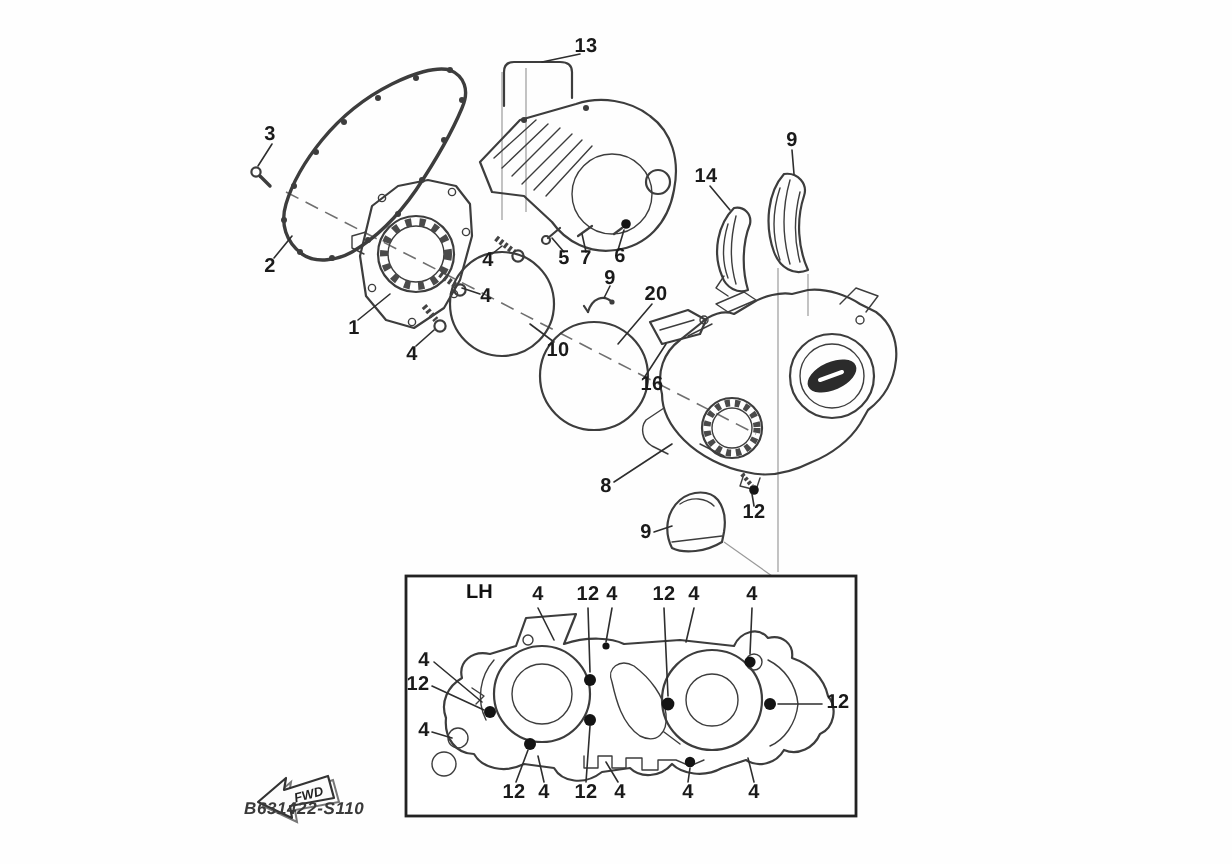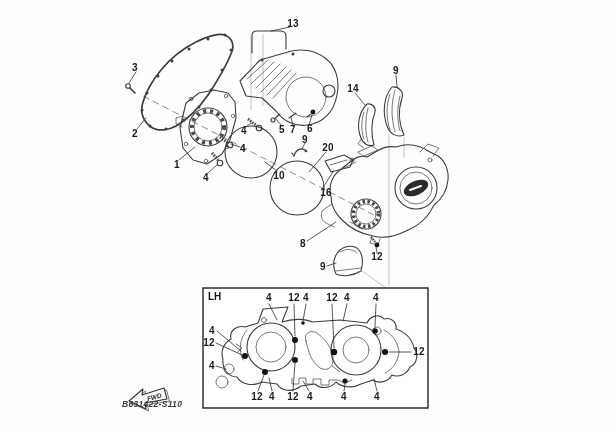--- a/index.html
+++ b/index.html
@@ -1,21 +1,21 @@
 <!DOCTYPE html>
 <html><head>
 <meta charset="utf-8">
 <style>
   html,body{margin:0;padding:0;background:#ffffff;}
   .stage{position:relative;width:616px;height:432px;background:#fefefe;overflow:hidden;
          font-family:"Liberation Sans",sans-serif;}
   .stage svg{position:absolute;left:0;top:0;}
   .co{position:absolute;transform:translate(-50%,-50%);font-size:10px;font-weight:bold;
       color:#1a1a1a;white-space:nowrap;letter-spacing:.2px;line-height:1;}
-  .lh{position:absolute;font-size:10px;font-weight:bold;color:#111;line-height:1;}
+  .lh{position:absolute;font-size:10px;font-weight:bold;color:#111;line-height:1;margin-left:25px;}
   .code{position:absolute;font-size:8.5px;font-weight:bold;color:#3a3a3a;letter-spacing:.3px;line-height:1;font-style:italic;}
   .ln{fill:none;stroke:#3d3d3d;stroke-width:1.1;stroke-linejoin:round;stroke-linecap:round;}
   .thin{stroke-width:.7;}
   .thick{stroke-width:1.7;}
   .lead{fill:none;stroke:#2e2e2e;stroke-width:.8;stroke-linecap:round;}
   .ghost{fill:none;stroke:#9a9a9a;stroke-width:.6;}
   .dash{fill:none;stroke:#6f6f6f;stroke-width:.8;stroke-dasharray:7 4;}
   .dot{fill:#141414;stroke:none;}
   .bdot{fill:#3d3d3d;stroke:none;}
 </style>

